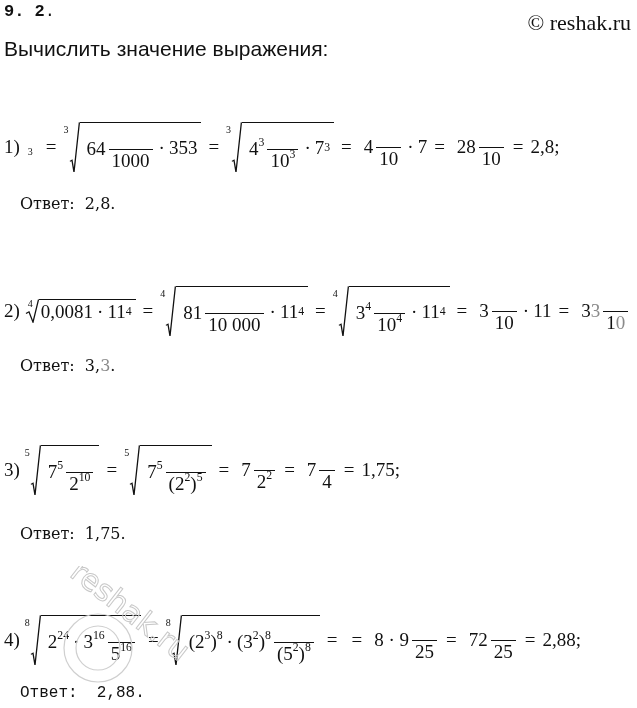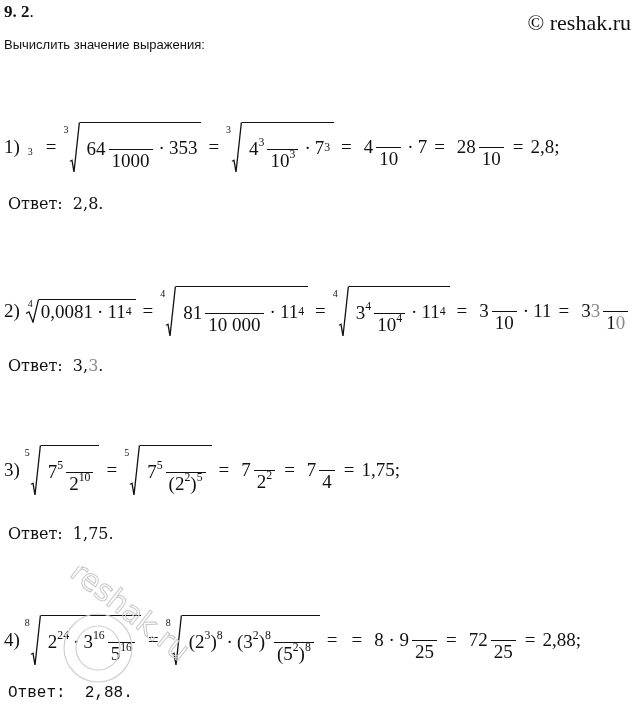--- a/index.html
+++ b/index.html
@@ -2,25 +2,25 @@
 <html><head>
 <meta charset="utf-8">
 <style>
   html, body { margin: 0; padding: 0; background: #ffffff; }
   body {
     width: 637px; height: 708px; position: relative; overflow: hidden;
     font-family: "Liberation Serif", "DejaVu Serif", serif;
     color: #111111;
   }
   .abs { position: absolute; }
-  .header-num { left: 4px; top: 2px; font-family: Liberation Serif, serif; font-weight: bold; font-size: 17px; }
+  .header-num { left: 4px; top: 2px; font-family: Liberation Mono, monospace; font-weight: bold; font-size: 17px; }
   .header-num .dot { font-weight: normal; }
   .copyright { right: 6px; top: 10px; font-size: 22px; }
-  .task { left: 4px; top: 37px; font-family: "Liberation Sans", "DejaVu Sans", sans-serif; font-size: 13px; }
-  .answer { left: 8px; font-family: "DejaVu Serif", serif; font-size: 16px; }
+  .task { left: 4px; top: 37px; font-family: "Liberation Sans", "DejaVu Sans", sans-serif; font-size: 21px; }
+  .answer { left: 20px; font-family: "DejaVu Serif", serif; font-size: 16px; }
 
   .eq { position: absolute; left: 4px; display: flex; align-items: center; font-size: 19px; white-space: nowrap; }
   .eq > * { flex: none; }
   .gap { display: inline-block; width: 5px; }
   .op { padding: 0 7px; }
   .dotop { padding: 0 4px; }
   .frac { display: inline-flex; flex-direction: row; align-items: center; vertical-align: middle; margin: 0 2px; }
   .frac .num { padding: 0 3px; line-height: 1.15; }
   .frac .den { padding: 0 3px; border-top: 1.3px solid #111; line-height: 1.2; margin-top: 24px; }
   sup { font-size: 0.62em; vertical-align: 0.75em; line-height: 0; }

